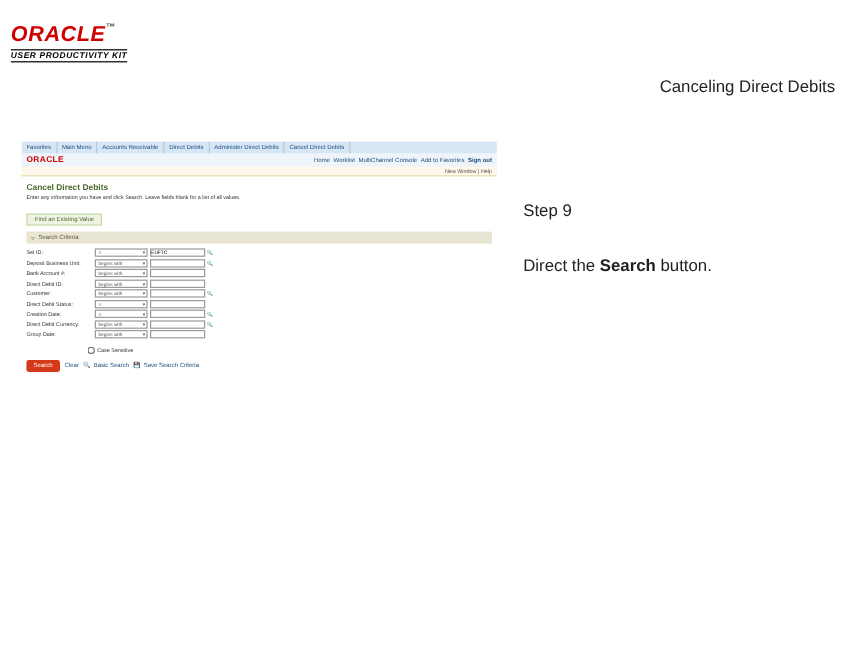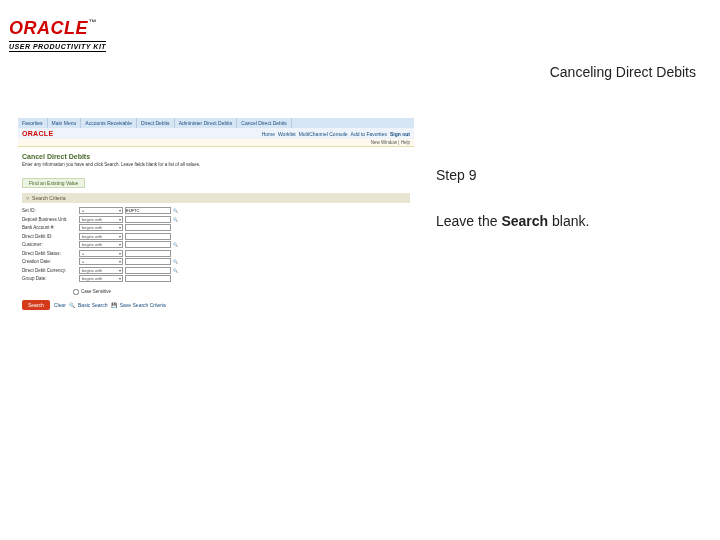--- a/index.html
+++ b/index.html
@@ -48,21 +48,21 @@
     <span>ORACLE</span><span class="tm">™</span>
   </div>
   <div class="upk-bar">USER PRODUCTIVITY KIT</div>
 </div>
 
 <div class="title-area">Canceling Direct Debits</div>
 
 <div class="right-col">
   <div class="step">Step 9</div>
   <div>
-    <span>Leave the </span><b>Search</b><span> blank.</span>
+    <span>Direct the </span><b>Search</b><span> button.</span>
   </div>
 </div>
 
 <div class="screenshot">
   <div class="ss-tabs">
     <div>Favorites</div>
     <div>Main Menu</div>
     <div>Accounts Receivable</div>
     <div>Direct Debits</div>
     <div>Administer Direct Debits</div>

